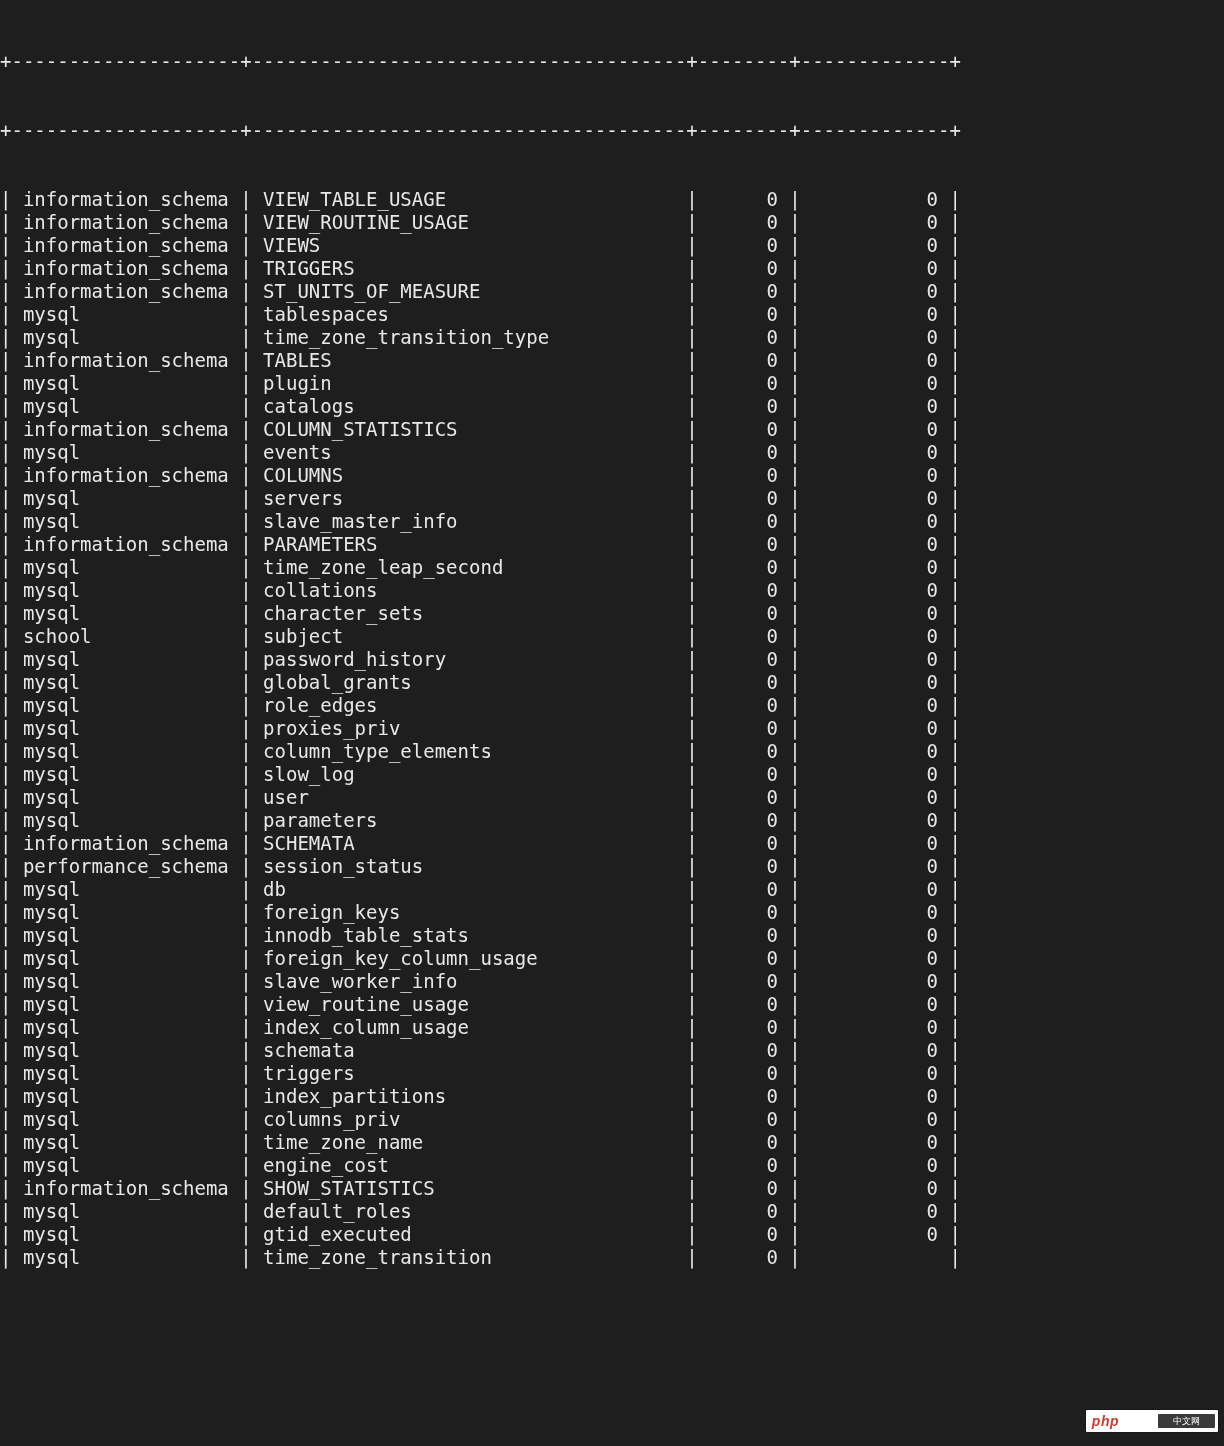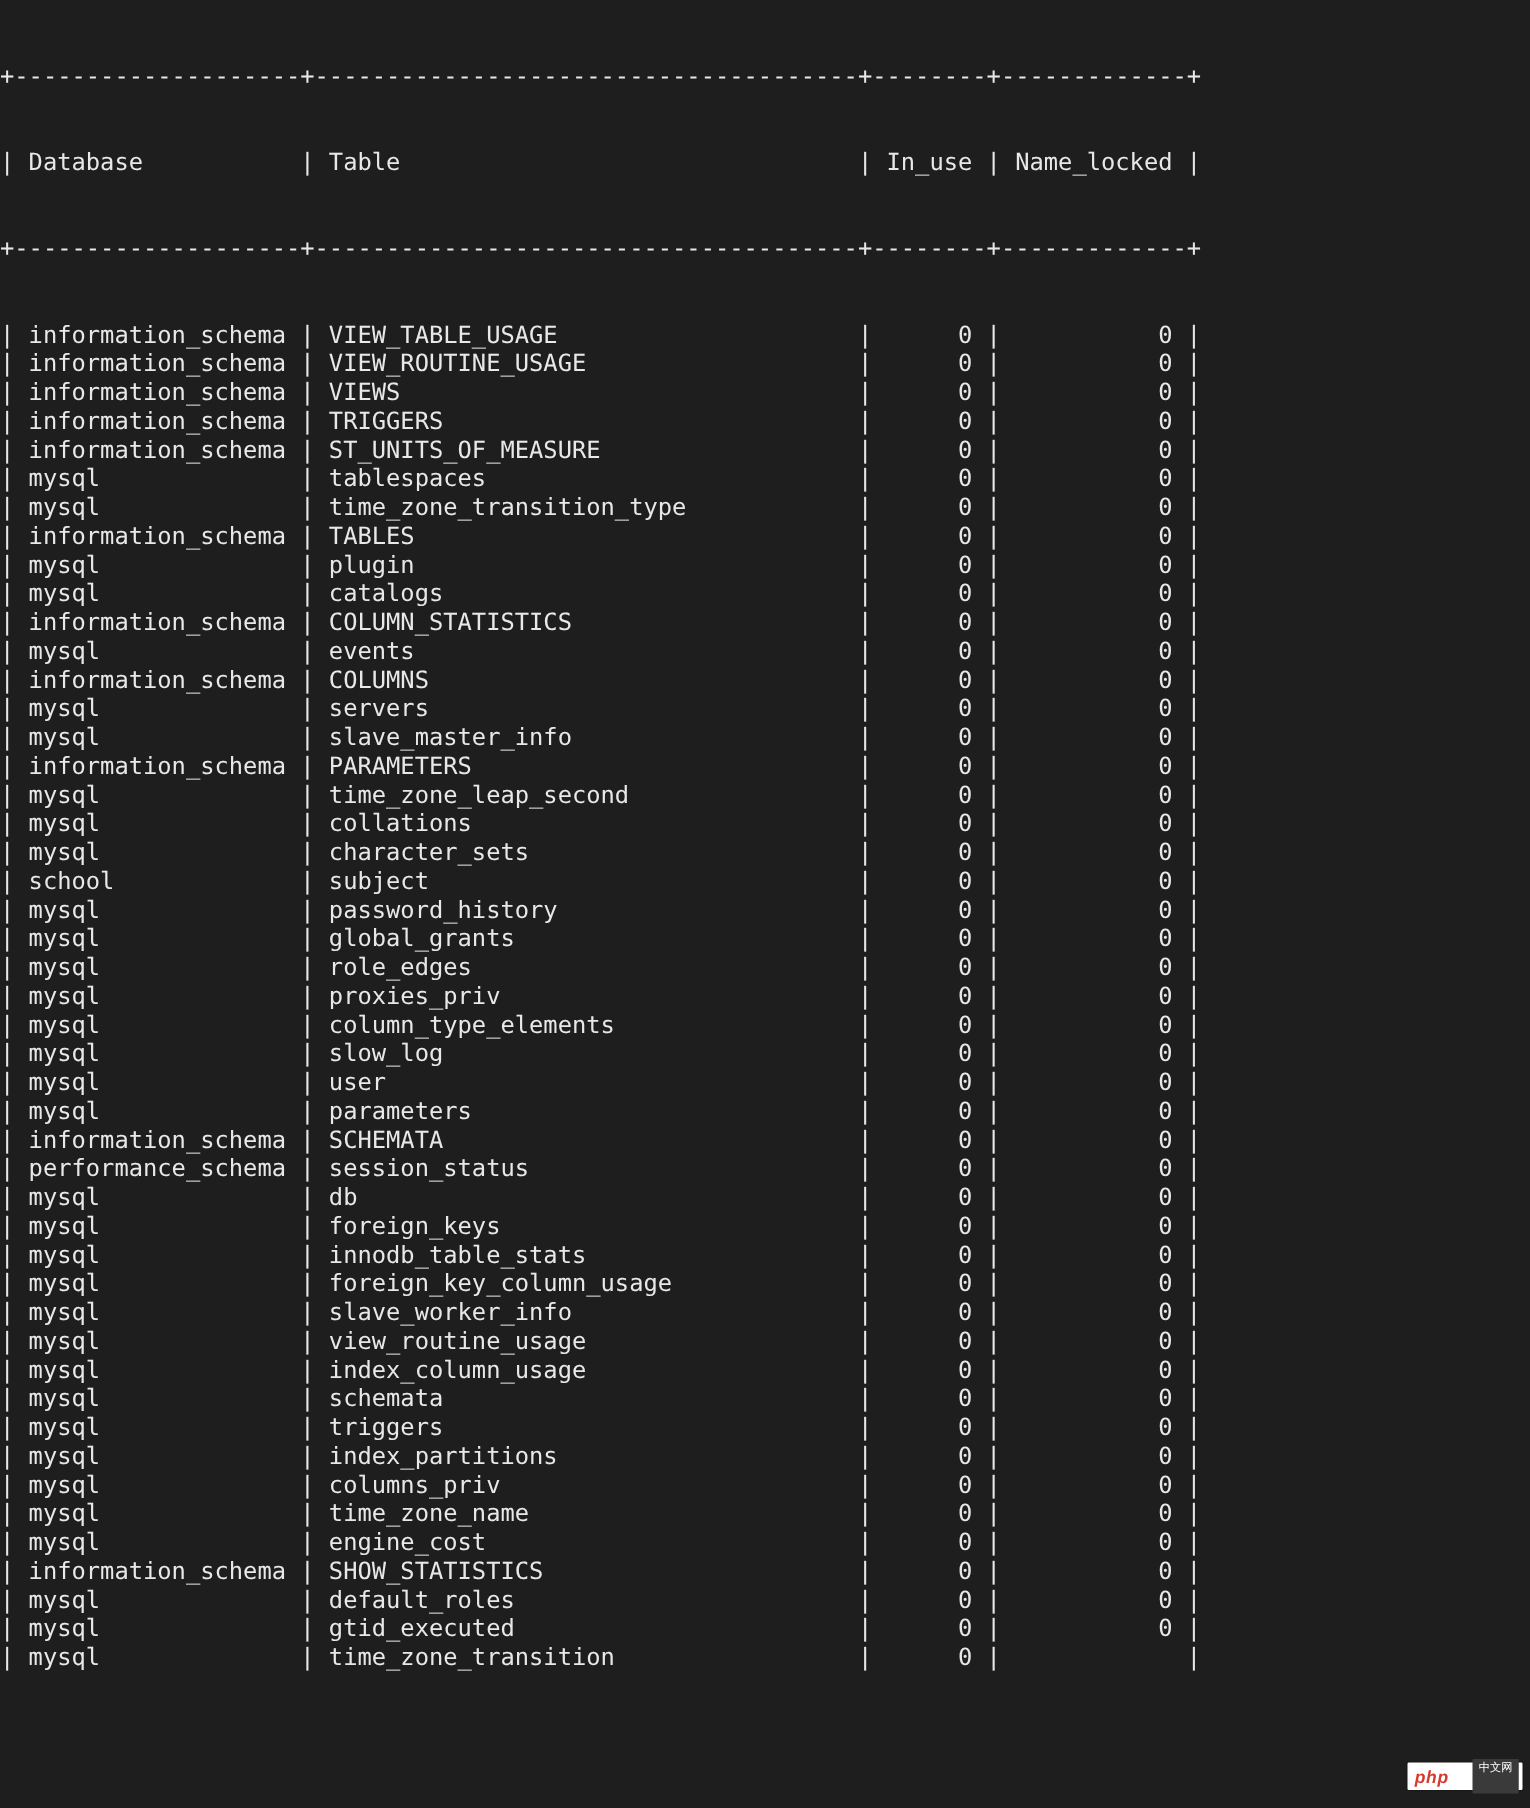--- a/index.html
+++ b/index.html
@@ -29,45 +29,45 @@
     background:#ffffff;
     color:#222;
     font-family:Arial,Helvetica,sans-serif;
     font-size:14px;
     height:22px;
     line-height:22px;
     display:flex;
     align-items:center;
     border-radius:1px;
     box-shadow:0 0 0 1px rgba(0,0,0,0.2);
+    gap:32px;
   }
   .watermark .txt{
     color:#d43b2f;
     font-weight:bold;
     font-style:italic;
     padding:0 3px 0 6px;
     letter-spacing:0.5px;
   }
   .watermark .tag{
     background:#3a3a3a;
     color:#fff;
     font-size:9px;
-    padding:0 5px;
-    margin:3px 3px 3px 16px;
+    padding:0 15px;
+    margin:3px 3px 3px 4px;
     border-radius:1px;
     line-height:14px;
-    height:28px;
+    height:14px;
   }
 </style>
 </head>
 <body>
 
 <div class="terminal">
   <div class="row" id="border-top">+--------------------+--------------------------------------+--------+-------------+</div>
-  <div class="row" id="header-row">| Database           | Table                                | In_use | Name_locked |</div>
   <div class="row" id="border-mid">+--------------------+--------------------------------------+--------+-------------+</div>
   <div id="body-rows"><div class="row">| information_schema | VIEW_TABLE_USAGE                     |      0 |           0 |</div><div class="row">| information_schema | VIEW_ROUTINE_USAGE                   |      0 |           0 |</div><div class="row">| information_schema | VIEWS                                |      0 |           0 |</div><div class="row">| information_schema | TRIGGERS                             |      0 |           0 |</div><div class="row">| information_schema | ST_UNITS_OF_MEASURE                  |      0 |           0 |</div><div class="row">| mysql              | tablespaces                          |      0 |           0 |</div><div class="row">| mysql              | time_zone_transition_type            |      0 |           0 |</div><div class="row">| information_schema | TABLES                               |      0 |           0 |</div><div class="row">| mysql              | plugin                               |      0 |           0 |</div><div class="row">| mysql              | catalogs                             |      0 |           0 |</div><div class="row">| information_schema | COLUMN_STATISTICS                    |      0 |           0 |</div><div class="row">| mysql              | events                               |      0 |           0 |</div><div class="row">| information_schema | COLUMNS                              |      0 |           0 |</div><div class="row">| mysql              | servers                              |      0 |           0 |</div><div class="row">| mysql              | slave_master_info                    |      0 |           0 |</div><div class="row">| information_schema | PARAMETERS                           |      0 |           0 |</div><div class="row">| mysql              | time_zone_leap_second                |      0 |           0 |</div><div class="row">| mysql              | collations                           |      0 |           0 |</div><div class="row">| mysql              | character_sets                       |      0 |           0 |</div><div class="row">| school             | subject                              |      0 |           0 |</div><div class="row">| mysql              | password_history                     |      0 |           0 |</div><div class="row">| mysql              | global_grants                        |      0 |           0 |</div><div class="row">| mysql              | role_edges                           |      0 |           0 |</div><div class="row">| mysql              | proxies_priv                         |      0 |           0 |</div><div class="row">| mysql              | column_type_elements                 |      0 |           0 |</div><div class="row">| mysql              | slow_log                             |      0 |           0 |</div><div class="row">| mysql              | user                                 |      0 |           0 |</div><div class="row">| mysql              | parameters                           |      0 |           0 |</div><div class="row">| information_schema | SCHEMATA                             |      0 |           0 |</div><div class="row">| performance_schema | session_status                       |      0 |           0 |</div><div class="row">| mysql              | db                                   |      0 |           0 |</div><div class="row">| mysql              | foreign_keys                         |      0 |           0 |</div><div class="row">| mysql              | innodb_table_stats                   |      0 |           0 |</div><div class="row">| mysql              | foreign_key_column_usage             |      0 |           0 |</div><div class="row">| mysql              | slave_worker_info                    |      0 |           0 |</div><div class="row">| mysql              | view_routine_usage                   |      0 |           0 |</div><div class="row">| mysql              | index_column_usage                   |      0 |           0 |</div><div class="row">| mysql              | schemata                             |      0 |           0 |</div><div class="row">| mysql              | triggers                             |      0 |           0 |</div><div class="row">| mysql              | index_partitions                     |      0 |           0 |</div><div class="row">| mysql              | columns_priv                         |      0 |           0 |</div><div class="row">| mysql              | time_zone_name                       |      0 |           0 |</div><div class="row">| mysql              | engine_cost                          |      0 |           0 |</div><div class="row">| information_schema | SHOW_STATISTICS                      |      0 |           0 |</div><div class="row">| mysql              | default_roles                        |      0 |           0 |</div><div class="row">| mysql              | gtid_executed                        |      0 |           0 |</div><div class="row">| mysql              | time_zone_transition                 |      0 |             |</div></div>
 </div>
 
 <div class="watermark">
   <span class="txt">php</span>
   <span class="tag">中文网</span>
 </div>
 
 </body></html>

